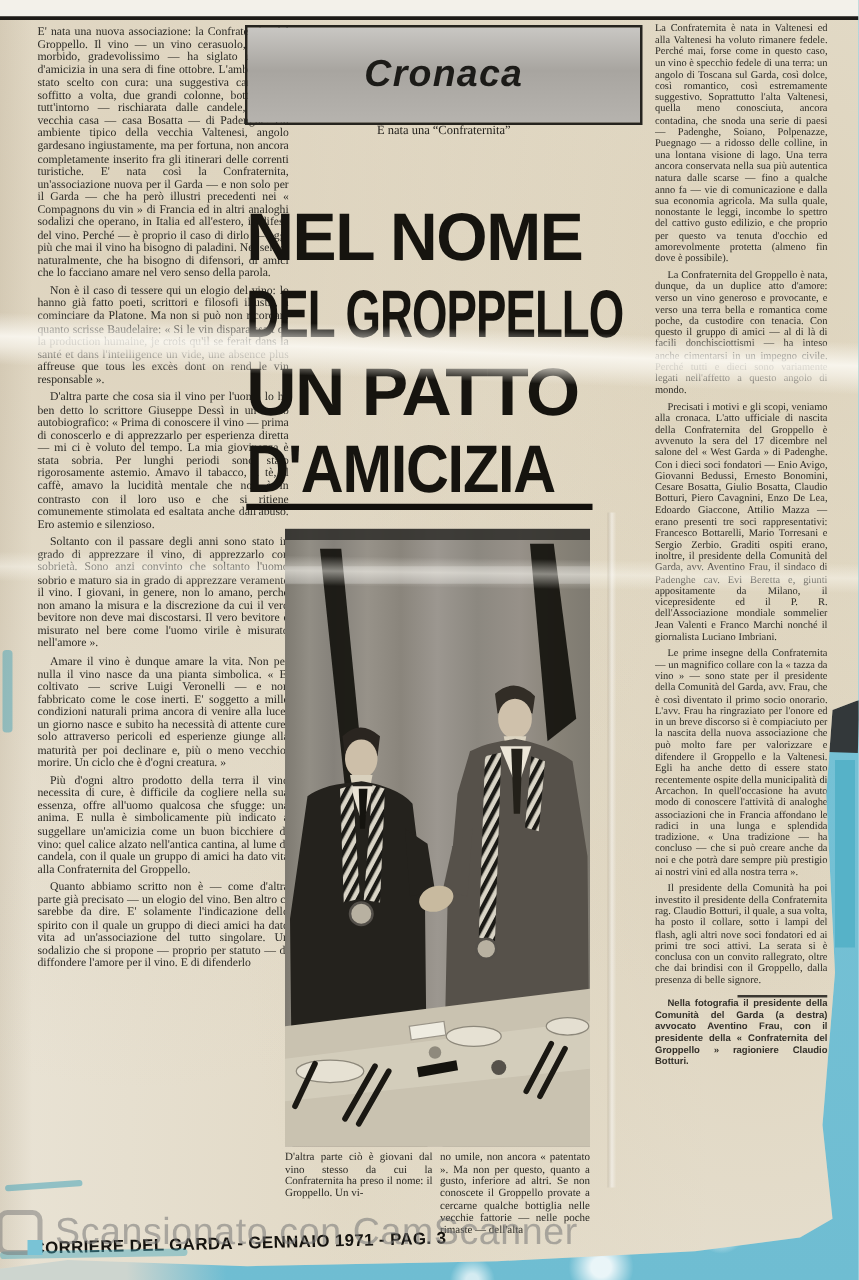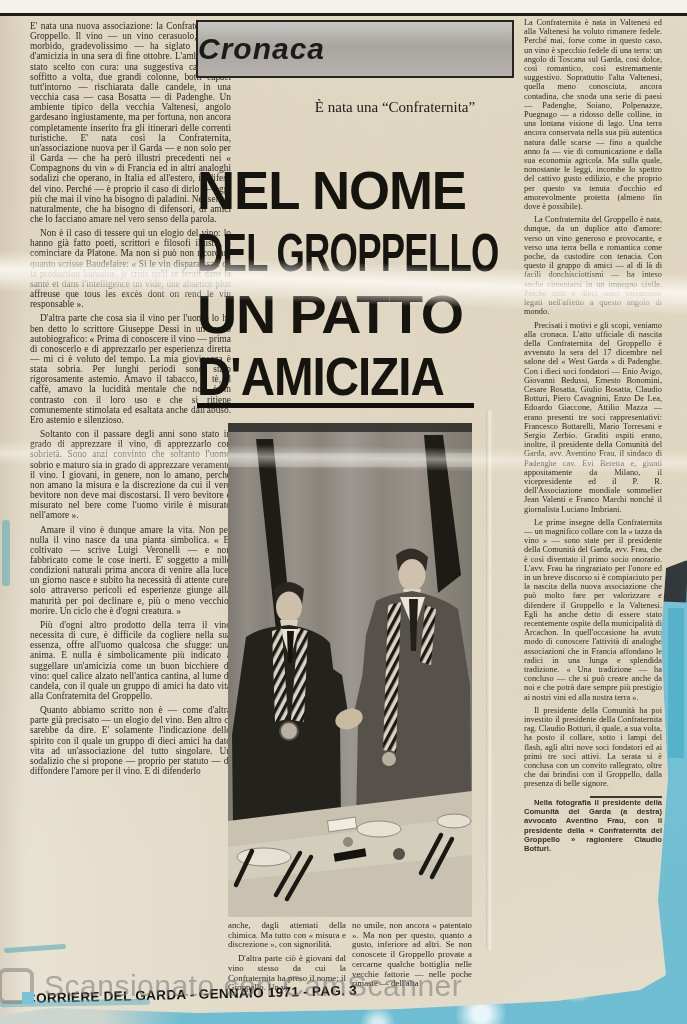--- a/index.html
+++ b/index.html
@@ -34,26 +34,26 @@
   .top-rule { position:absolute; left:0; top:13px; width:687px; height:3px; background:#1d1b17; }
 
   .col { position:absolute; color:#2b2a25; text-align:justify; }
   .col p { margin:0 0 4px 0; text-indent:10px; }
   .col p:first-child { text-indent:0; }
   .col-left { left:30px; top:21px; width:201px; font-size:9.4px; line-height:10.15px; height:950px; overflow:hidden; }
   .col-mid-left  { left:228px; top:921px; width:118px; font-size:8.8px; line-height:9.7px; }
   .col-mid-right { left:352px; top:921px; width:120px; font-size:8.8px; line-height:9.7px; }
   .col-right { left:524px; top:18px; width:138px; font-size:8.35px; line-height:9.2px; height:985px; overflow:hidden; }
 
-  .banner { position:absolute; left:196px; top:20px; width:318px; height:58px;
+  .banner { position:absolute; left:196px; top:20px; width:318px; height:80px;
     background:linear-gradient(180deg,#c9c7c3 0%, #a8a5a0 45%, #b6b3ae 100%);
-    border:2px solid #26241f; display:flex; align-items:center; justify-content:flex-start; box-sizing:border-box; }
+    border:2px solid #26241f; display:flex; align-items:center; justify-content:center; box-sizing:border-box; }
   .banner span { font-family:"Liberation Sans", sans-serif; font-style:italic; font-weight:bold; font-size:30px; color:#1c1b18; letter-spacing:1px; }
 
-  .kicker { position:absolute; left:196px; top:99px; width:318px; text-align:center; font-size:15px; color:#23211d;margin-left:40px; }
+  .kicker { position:absolute; left:196px; top:99px; width:318px; text-align:center; font-size:10px; color:#23211d; }
 
   .headline { position:absolute; left:197px; top:160px; width:290px; font-family:"Liberation Sans", sans-serif; font-weight:bold; color:#16140f; }
   .headline span { display:block; white-space:nowrap; font-size:48px; line-height:62px; letter-spacing:-1px; transform-origin:left center; }
   .headline .h1 { transform:scale(1.10,1.12); }
   .headline .h2 { transform:scale(0.76,1.12); }
   .headline .h3 { transform:scale(1.16,1.12); }
   .headline .h4 { transform:scale(0.99,1.12); }
   .headline-rule { position:absolute; left:197px; top:403px; width:277px; height:5px; background:#12100c; }
 
   .photo { position:absolute; left:228px; top:423px; width:244px; height:494px; background:#8e8a82; }
@@ -183,21 +183,20 @@
             <line x1="204" y1="454" x2="224" y2="416"></line>
           <line x1="8" y1="462" x2="24" y2="428"></line>
         </g>
         <rect x="106" y="428" width="32" height="8" fill="#14130e" transform="rotate(-10 122 432)"></rect>
         <circle cx="120" cy="419" r="5" fill="#8f8a7d"></circle>
         <circle cx="171" cy="431" r="6" fill="#55514a"></circle>
       </svg>
     </div>
 
     <div class="col col-mid-left">
-      <p>anche, dagli attentati della chimica. Ma tutto con « misura e discrezione », con signorilità.</p>
       <p>D'altra parte ciò è giovani dal vino stesso da cui la Confraternita ha preso il nome: il Groppello. Un vi-</p>
     </div>
     <div class="col col-mid-right">
       <p>no umile, non ancora « patentato ». Ma non per questo, quanto a gusto, inferiore ad altri. Se non conoscete il Groppello provate a cercarne qualche bottiglia nelle vecchie fattorie — nelle poche rimaste — dell'alta</p>
     </div>
 
     <div class="col col-right">
       <p>La Confraternita è nata in Valtenesi ed alla Valtenesi ha voluto rimanere fedele. Perché mai, forse come in questo caso, un vino è specchio fedele di una terra: un angolo di Toscana sul Garda, così dolce, così romantico, così estremamente suggestivo. Soprattutto l'alta Valtenesi, quella meno conosciuta, ancora contadina, che snoda una serie di paesi — Padenghe, Soiano, Polpenazze, Puegnago — a ridosso delle colline, in una lontana visione di lago. Una terra ancora conservata nella sua più autentica natura dalle scarse — fino a qualche anno fa — vie di comunicazione e dalla sua economia agricola. Ma sulla quale, nonostante le leggi, incombe lo spettro del cattivo gusto edilizio, e che proprio per questo va tenuta d'occhio ed amorevolmente protetta (almeno fin dove è possibile).</p>
       <p>La Confraternita del Groppello è nata, dunque, da un duplice atto d'amore: verso un vino generoso e provocante, e verso una terra bella e romantica come poche, da custodire con tenacia. Con questo il gruppo di amici — al di là di facili donchisciottismi — ha inteso anche cimentarsi in un impegno civile. Perché tutti e dieci sono variamente legati nell'affetto a questo angolo di mondo.</p>
       <p>Precisati i motivi e gli scopi, veniamo alla cronaca. L'atto ufficiale di nascita della Confraternita del Groppello è avvenuto la sera del 17 dicembre nel salone del « West Garda » di Padenghe. Con i dieci soci fondatori — Enio Avigo, Giovanni Bedussi, Ernesto Bonomini, Cesare Bosatta, Giulio Bosatta, Claudio Botturi, Piero Cavagnini, Enzo De Lea, Edoardo Giaccone, Attilio Mazza — erano presenti tre soci rappresentativi: Francesco Bottarelli, Mario Torresani e Sergio Zerbio. Graditi ospiti erano, inoltre, il presidente della Comunità del Garda, avv. Aventino Frau, il sindaco di Padenghe cav. Evi Beretta e, giunti appositamente da Milano, il vicepresidente ed il P. R. dell'Associazione mondiale sommelier Jean Valenti e Franco Marchi nonché il giornalista Luciano Imbriani.</p>

